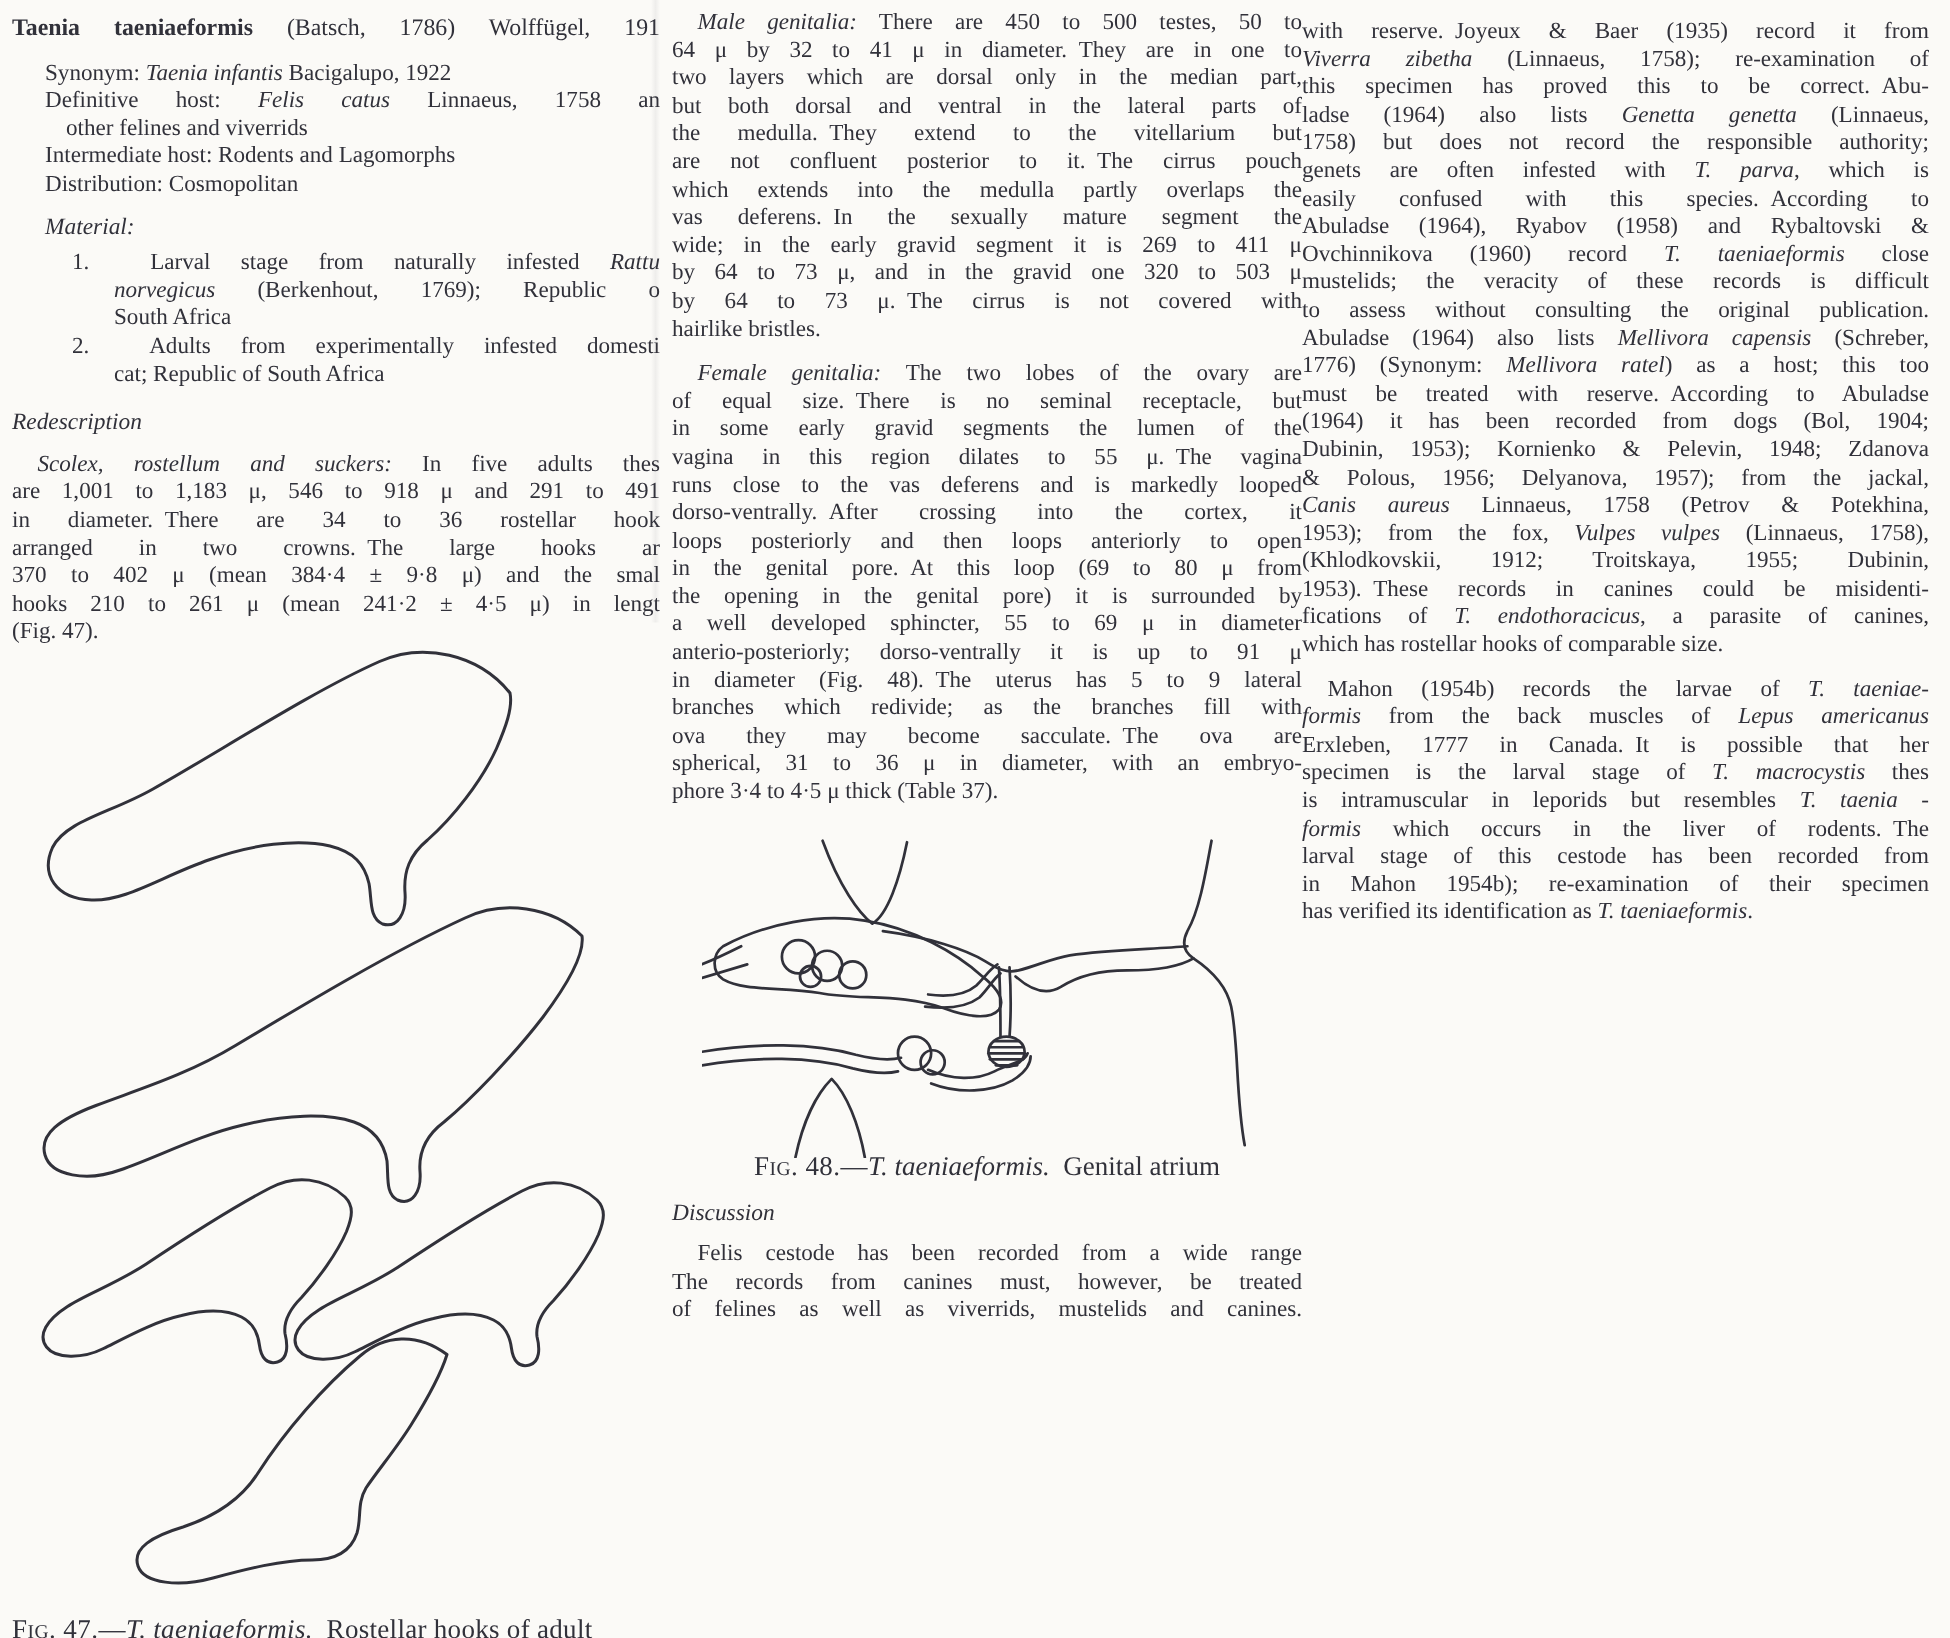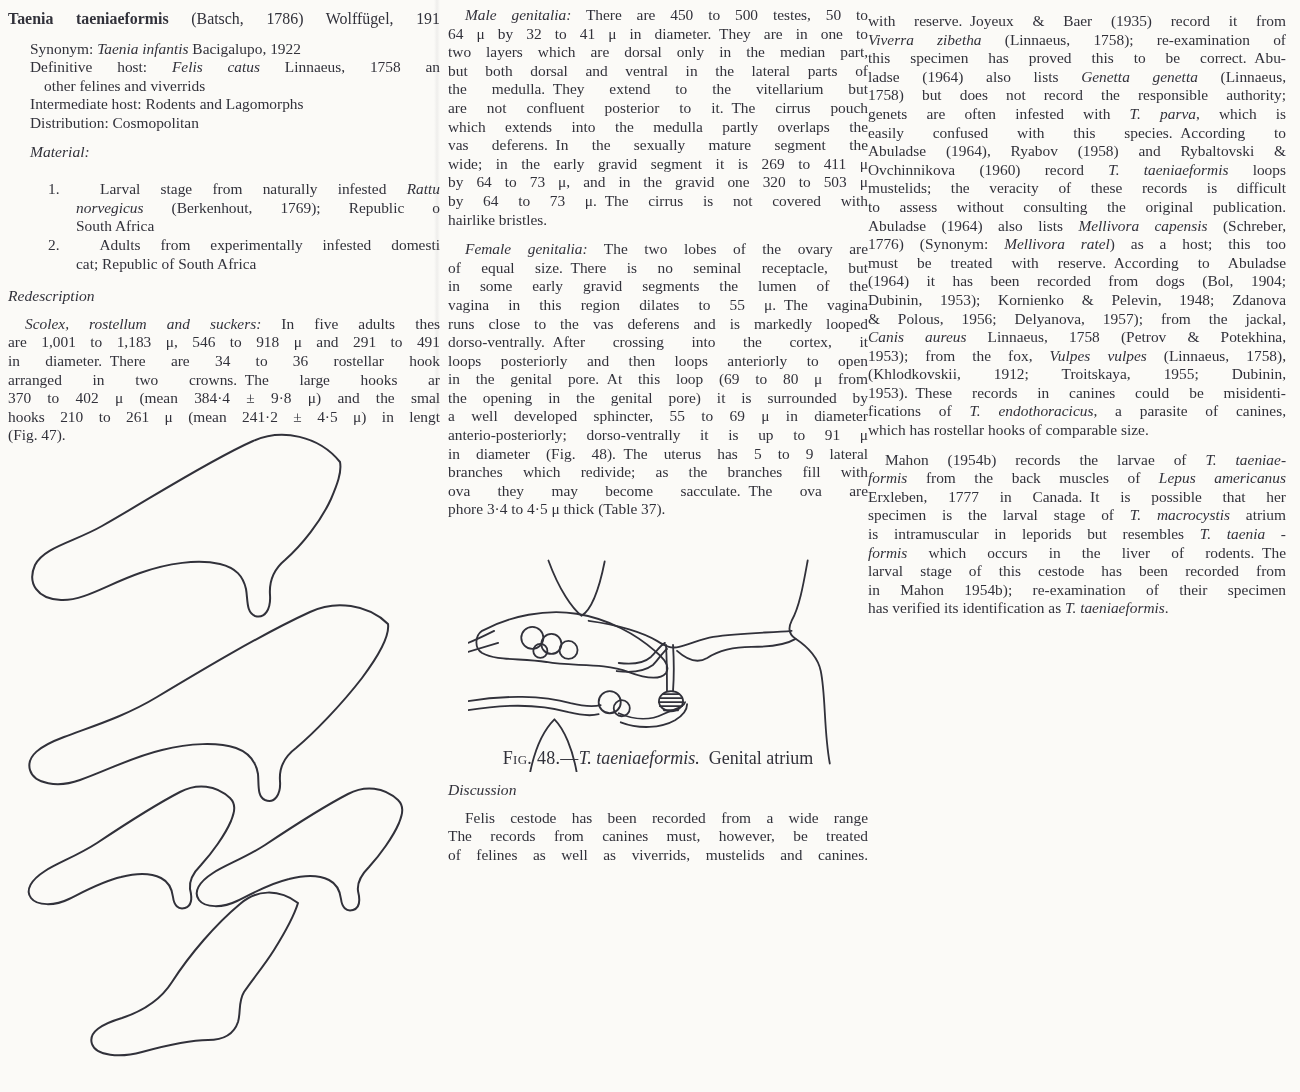--- a/index.html
+++ b/index.html
@@ -12,21 +12,21 @@
   .col[data-col="2"]{left:868px;top:12px;width:418px;}
   .ln{font-size:15.4px;line-height:18.6px;text-align:justify;text-align-last:justify;}
   .ln.end{text-align-last:left;}
   .ln.ind{text-indent:17px;}
   .ln.c2{padding-left:14px;}
   .blk.hosts{margin-left:22px;}
   .blk.list{margin-left:68px;}
   .ln.num{text-indent:-28px;}
   .blk.para + .blk.para{margin-top:11px;}
   .blk.heading{font-size:15.6px;line-height:18.6px;margin:14px 0 9px;}
-  .blk.h-ind{margin:10px 0 19px 22px;}
+  .blk.h-ind{margin:10px 0 5px 22px;}
   .blk.caption{font-size:18px;line-height:18px;}
   .blk.cap-center{text-align:center;margin-top:12px;}
   .blk.cap-left{letter-spacing:.2px;}
   .sc{font-variant:small-caps;letter-spacing:.3px;}
   .title-block .ln{font-size:15.9px;}
   b{font-weight:700;}
   i{}
   svg.fig{position:absolute;}
   #fig47{left:10px;top:420px;width:422px;height:640px;}
   #fig48{left:468px;top:558px;width:402px;height:214px;}
@@ -96,20 +96,21 @@
         <div class="ln"><span>runs close to the vas deferens and is markedly looped</span></div>
         <div class="ln"><span>dorso-ventrally. After crossing into the cortex, it</span></div>
         <div class="ln"><span>loops posteriorly and then loops anteriorly to open</span></div>
         <div class="ln"><span>in the genital pore. At this loop (69 to 80 μ from</span></div>
         <div class="ln"><span>the opening in the genital pore) it is surrounded by</span></div>
         <div class="ln"><span>a well developed sphincter, 55 to 69 μ in diameter</span></div>
         <div class="ln"><span>anterio-posteriorly; dorso-ventrally it is up to 91 μ</span></div>
         <div class="ln"><span>in diameter (Fig. 48). The uterus has 5 to 9 lateral</span></div>
         <div class="ln"><span>branches which redivide; as the branches fill with</span></div>
         <div class="ln"><span>ova they may become sacculate. The ova are</span></div>
+        <div class="ln"><span>spherical, 31 to 36 μ in diameter, with an embryo-</span></div>
         <div class="ln end"><span>phore 3·4 to 4·5 μ thick (Table 37).</span></div>
       </div>
       <div class="blk gap" style="height: 218px;"></div>
       <div class="blk caption cap-center"><span class="sc">Fig. 48.—</span><i>T. taeniaeformis.</i><span> Genital atrium</span></div>
       <div class="blk heading"><i>Discussion</i></div>
       <div class="blk para">
         <div class="ln ind"><span>Felis cestode has been recorded from a wide range</span></div>
         <div class="ln"><span>The records from canines must, however, be treated</span></div>
         <div class="ln"><span>of felines as well as viverrids, mustelids and canines.</span></div>
       </div>
@@ -117,41 +118,41 @@
   <div class="col" data-col="2">
       <div class="blk para">
         <div class="ln"><span>with reserve. Joyeux &amp; Baer (1935) record it from</span></div>
         <div class="ln"><i>Viverra zibetha</i><span> (Linnaeus, 1758); re-examination of</span></div>
         <div class="ln"><span>this specimen has proved this to be correct. Abu-</span></div>
         <div class="ln"><span>ladse (1964) also lists </span><i>Genetta genetta</i><span> (Linnaeus,</span></div>
         <div class="ln"><span>1758) but does not record the responsible authority;</span></div>
         <div class="ln"><span>genets are often infested with </span><i>T. parva</i><span>, which is</span></div>
         <div class="ln"><span>easily confused with this species. According to</span></div>
         <div class="ln"><span>Abuladse (1964), Ryabov (1958) and Rybaltovski &amp;</span></div>
-        <div class="ln"><span>Ovchinnikova (1960) record </span><i>T. taeniaeformis</i><span> loops</span></div>
+        <div class="ln"><span>Ovchinnikova (1960) record </span><i>T. taeniaeformis</i><span> close</span></div>
         <div class="ln"><span>mustelids; the veracity of these records is difficult</span></div>
         <div class="ln"><span>to assess without consulting the original publication.</span></div>
         <div class="ln"><span>Abuladse (1964) also lists </span><i>Mellivora capensis</i><span> (Schreber,</span></div>
         <div class="ln"><span>1776) (Synonym: </span><i>Mellivora ratel</i><span>) as a host; this too</span></div>
         <div class="ln"><span>must be treated with reserve. According to Abuladse</span></div>
         <div class="ln"><span>(1964) it has been recorded from dogs (Bol, 1904;</span></div>
         <div class="ln"><span>Dubinin, 1953); Kornienko &amp; Pelevin, 1948; Zdanova</span></div>
         <div class="ln"><span>&amp; Polous, 1956; Delyanova, 1957); from the jackal,</span></div>
         <div class="ln"><i>Canis aureus</i><span> Linnaeus, 1758 (Petrov &amp; Potekhina,</span></div>
         <div class="ln"><span>1953); from the fox, </span><i>Vulpes vulpes</i><span> (Linnaeus, 1758),</span></div>
         <div class="ln"><span>(Khlodkovskii, 1912; Troitskaya, 1955; Dubinin,</span></div>
         <div class="ln"><span>1953). These records in canines could be misidenti-</span></div>
         <div class="ln"><span>fications of </span><i>T. endothoracicus</i><span>, a parasite of canines,</span></div>
         <div class="ln end"><span>which has rostellar hooks of comparable size.</span></div>
       </div>
       <div class="blk para">
         <div class="ln ind"><span>Mahon (1954b) records the larvae of </span><i>T. taeniae-</i></div>
         <div class="ln"><i>formis</i><span> from the back muscles of </span><i>Lepus americanus</i></div>
         <div class="ln"><span>Erxleben, 1777 in Canada. It is possible that her</span></div>
-        <div class="ln"><span>specimen is the larval stage of </span><i>T. macrocystis</i><span> atrium</span></div>
+        <div class="ln"><span>specimen is the larval stage of </span><i>T. macrocystis</i><span> thes</span></div>
         <div class="ln"><span>is intramuscular in leporids but resembles </span><i>T. taenia</i><span> -</span></div>
         <div class="ln"><i>formis</i><span> which occurs in the liver of rodents. The</span></div>
         <div class="ln"><span>larval stage of this cestode has been recorded from</span></div>
         <div class="ln"><span>in Mahon 1954b); re-examination of their specimen</span></div>
         <div class="ln end"><span>has verified its identification as </span><i>T. taeniaeformis</i><span>.</span></div>
       </div>
     </div>
 
   <svg id="fig47" class="fig" viewBox="0 0 422 640" aria-hidden="true">
     <path d="M 330 42 C 309 16 272 8 243 21 C 198 41 138 80 92 106 C 64 122 34 127 25 145 C 17 163 27 179 51 180 C 74 181 98 164 130 153 C 158 143 188 139 210 144 C 226 148 233 156 236 169 C 238 180 236 192 245 196 C 255 199 261 189 260 175 C 259 161 263 150 275 140 C 292 125 311 101 321 79 C 327 65 332 52 330 42 Z"></path>

